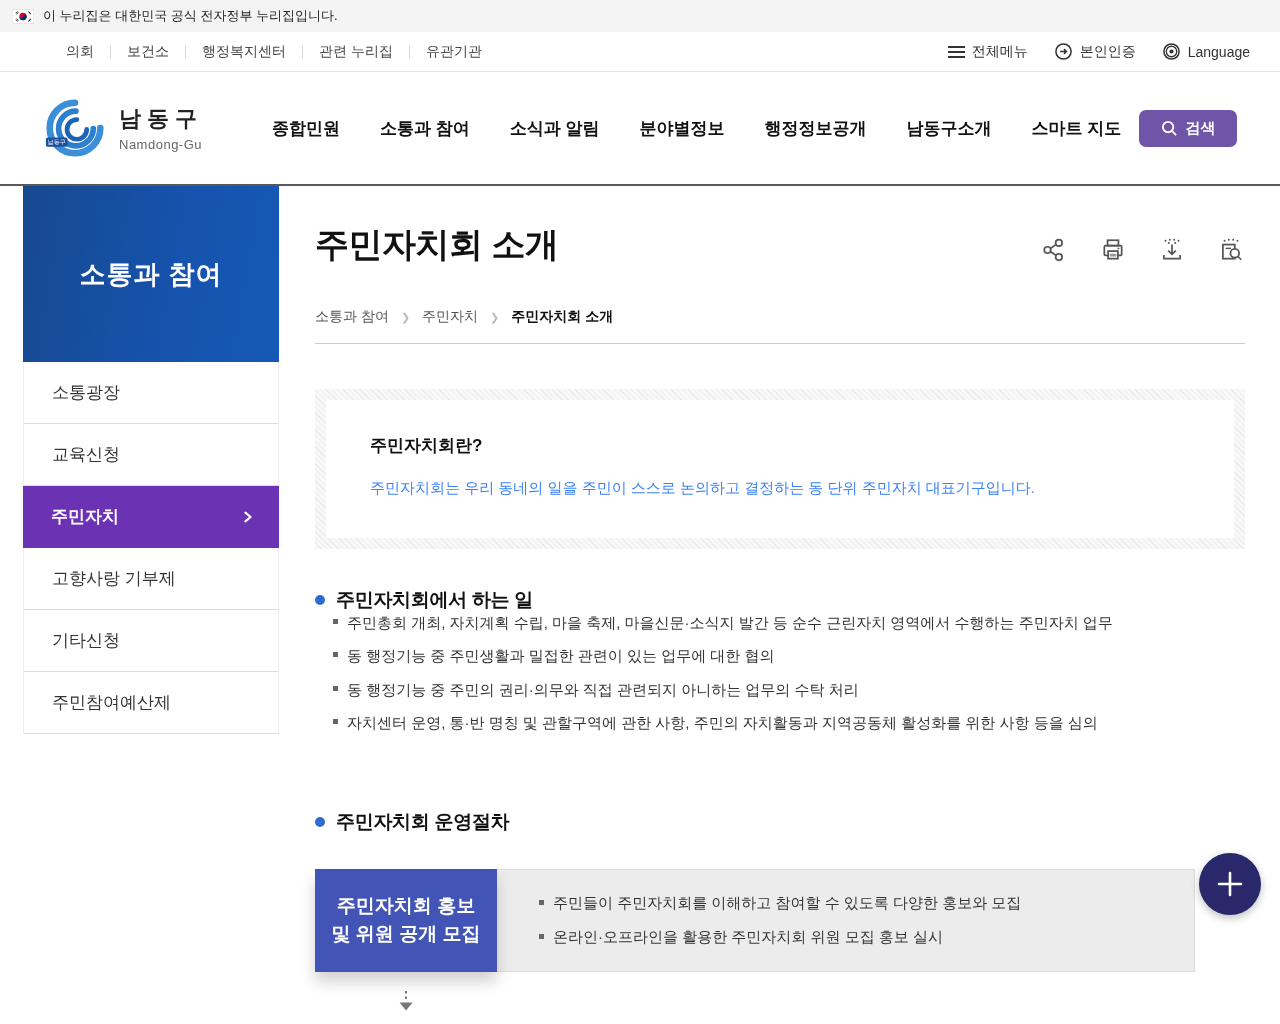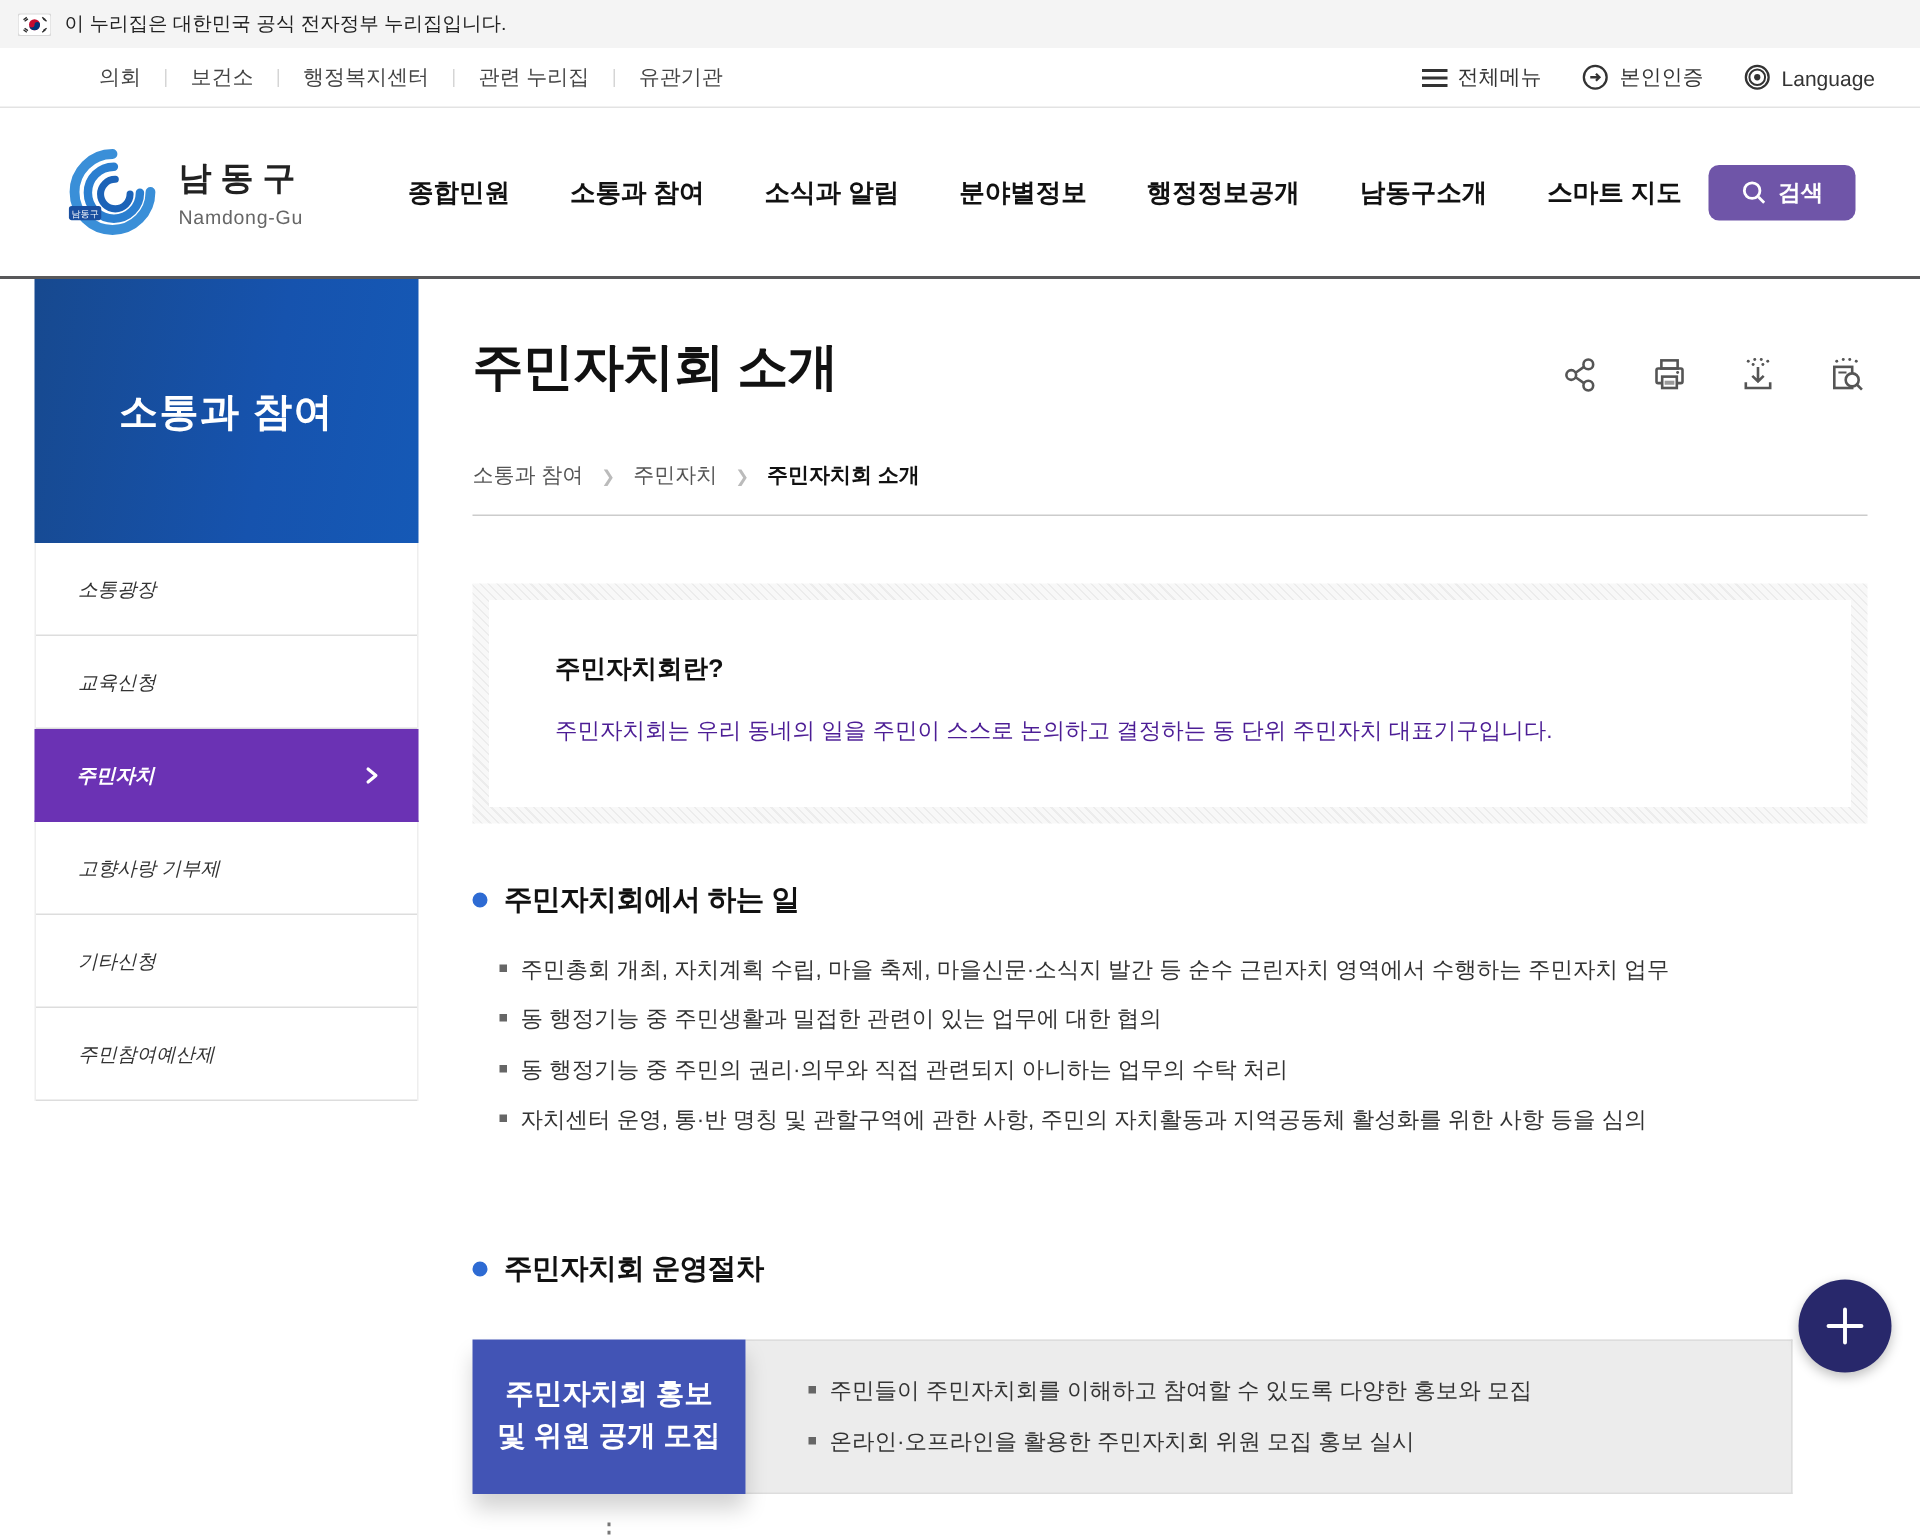--- a/index.html
+++ b/index.html
@@ -29,46 +29,46 @@
   .main-nav a { font-size:17px; font-weight:bold; color:#111; text-decoration:none; white-space:nowrap; }
   .search-btn { margin-left:auto; width:98px; height:37px; background:#6f55a8; border:none; border-radius:7px; color:#fff; font-size:15px; font-weight:bold; display:flex; align-items:center; justify-content:center; gap:8px; cursor:pointer; font-family:inherit; }
 
   .header-divider { height:2px; background:#58585a; }
 
   
   .layout { display:flex; align-items:flex-start; }
   .sidebar { width:256px; margin-left:23px; flex:0 0 auto; }
   .sidebar-title { height:176px; background:linear-gradient(100deg,#17498f 0%,#1653ae 60%,#1559b6 100%); color:#fff; font-size:26px; font-weight:bold; display:flex; align-items:center; justify-content:center; letter-spacing:1px; }
   .side-menu { list-style:none; border-left:1px solid #eee; border-right:1px solid #eee; }
-  .side-menu li { height:62px; display:flex; align-items:center; justify-content:space-between; padding:0 24px 0 28px; border-bottom:1px solid #ddd; font-size:13px; color:#333; cursor:pointer; background:#fff;font-style:italic; }
+  .side-menu li { height:62px; display:flex; align-items:center; justify-content:space-between; padding:0 24px 0 28px; border-bottom:1px solid #ddd; font-size:17px; color:#333; cursor:pointer; background:#fff; }
   .side-menu li.active { background:#6b32b4; color:#fff; font-weight:bold; border-bottom:1px solid #6b32b4; margin:0 -1px; }
 
   
   .content { flex:1; margin:0 35px 0 36px; }
   .title-row { display:flex; align-items:flex-end; justify-content:space-between; padding-top:36px; }
   .page-title { font-size:34px; font-weight:bold; color:#111; letter-spacing:-.5px; }
   .action-icons { display:flex; gap:31px; padding-bottom:4px; }
   .action-icons .aicon { width:28px; height:28px; cursor:pointer; display:flex; align-items:center; justify-content:center; }
 
   .breadcrumb { display:flex; align-items:center; gap:12px; margin-top:40px; padding-bottom:17px; border-bottom:1px solid #ccc; font-size:14px; color:#555; }
   .breadcrumb .crumb { cursor:pointer; }
   .breadcrumb .crumb.current { color:#111; font-weight:bold; cursor:default; }
   .breadcrumb .bc-sep { color:#bbb; font-size:11px; }
 
   .info-box { margin-top:45px; padding:11px; background-image:repeating-linear-gradient(45deg,#ececec 0,#ececec 1px,#f8f8f8 1px,#f8f8f8 4px); }
   .info-inner { background:#fff; padding:34px 44px 38px; }
   .info-title { font-size:17px; font-weight:bold; color:#111; }
-  .info-body { font-size:15px; color:#4c1d95; margin-top:20px; line-height:1.5; }
+  .info-body { font-size:15px; color:#3b82f6; margin-top:20px; line-height:1.5; }
 
   .section { margin-top:38px; }
   .section.second { margin-top:76px; }
   .section-head { display:flex; align-items:center; gap:11px; }
   .donut { width:9px; height:9px; border:5px solid #2e6bd3; border-radius:50%; background:#fff; box-shadow:0 0 0 1px #1c4f9e inset; }
   .section-title { font-size:19px; font-weight:bold; color:#111; letter-spacing:-.3px; }
-  .bullets { list-style:none; margin-top:24px; padding-left:18px; }
+  .bullets { list-style:none; padding-left:18px; }
   .bullets li { position:relative; font-size:15px; color:#333; padding-left:14px; margin-bottom:14px; line-height:1.3; }
   .bullets li::before { content:""; position:absolute; left:0; top:6px; width:5px; height:5px; background:#666; }
 
   .step-row { display:flex; margin-top:34px; width:880px; }
   .step-label { width:182px; background:#4254b5; color:#fff; font-size:19px; font-weight:bold; text-align:center; display:flex; flex-direction:column; justify-content:center; line-height:1.45; box-shadow:0 10px 14px rgba(0,0,0,.18); position:relative; z-index:1; }
   .step-body { flex:1; background:#ececec; border:1px solid #ddd; border-left:none; display:flex; flex-direction:column; justify-content:center; padding-left:42px; gap:15px; min-height:103px; }
   .step-body .sb-item { position:relative; font-size:15px; color:#333; padding-left:14px; }
   .step-body .sb-item::before { content:""; position:absolute; left:0; top:6px; width:5px; height:5px; background:#666; }
 
   .down-arrow { margin-top:17px; margin-left:78px; width:26px; }

